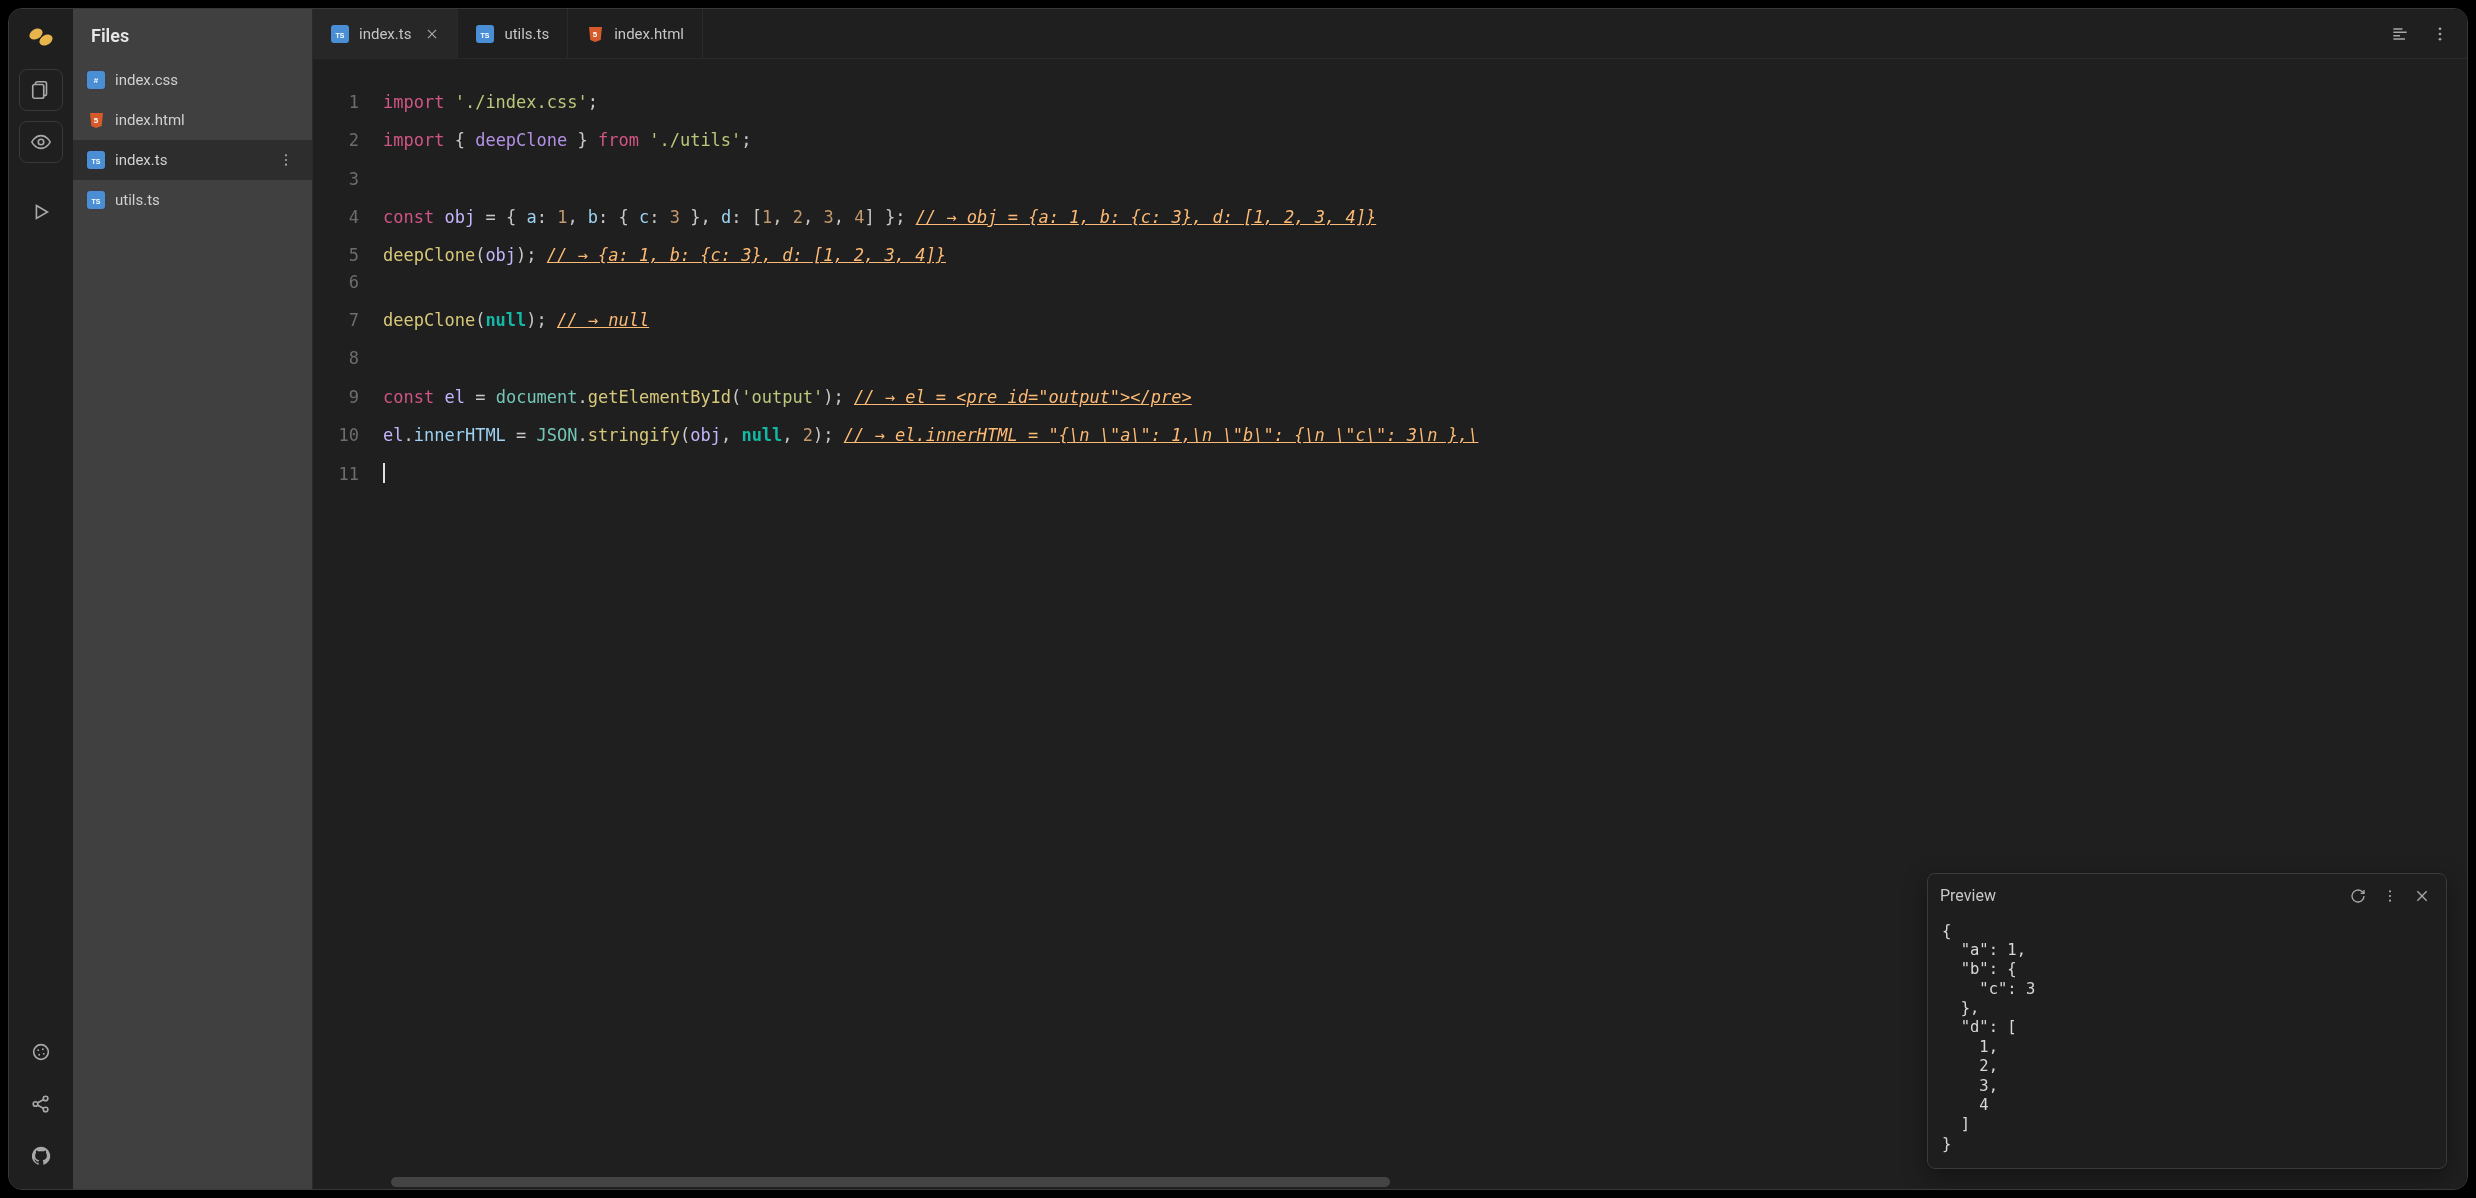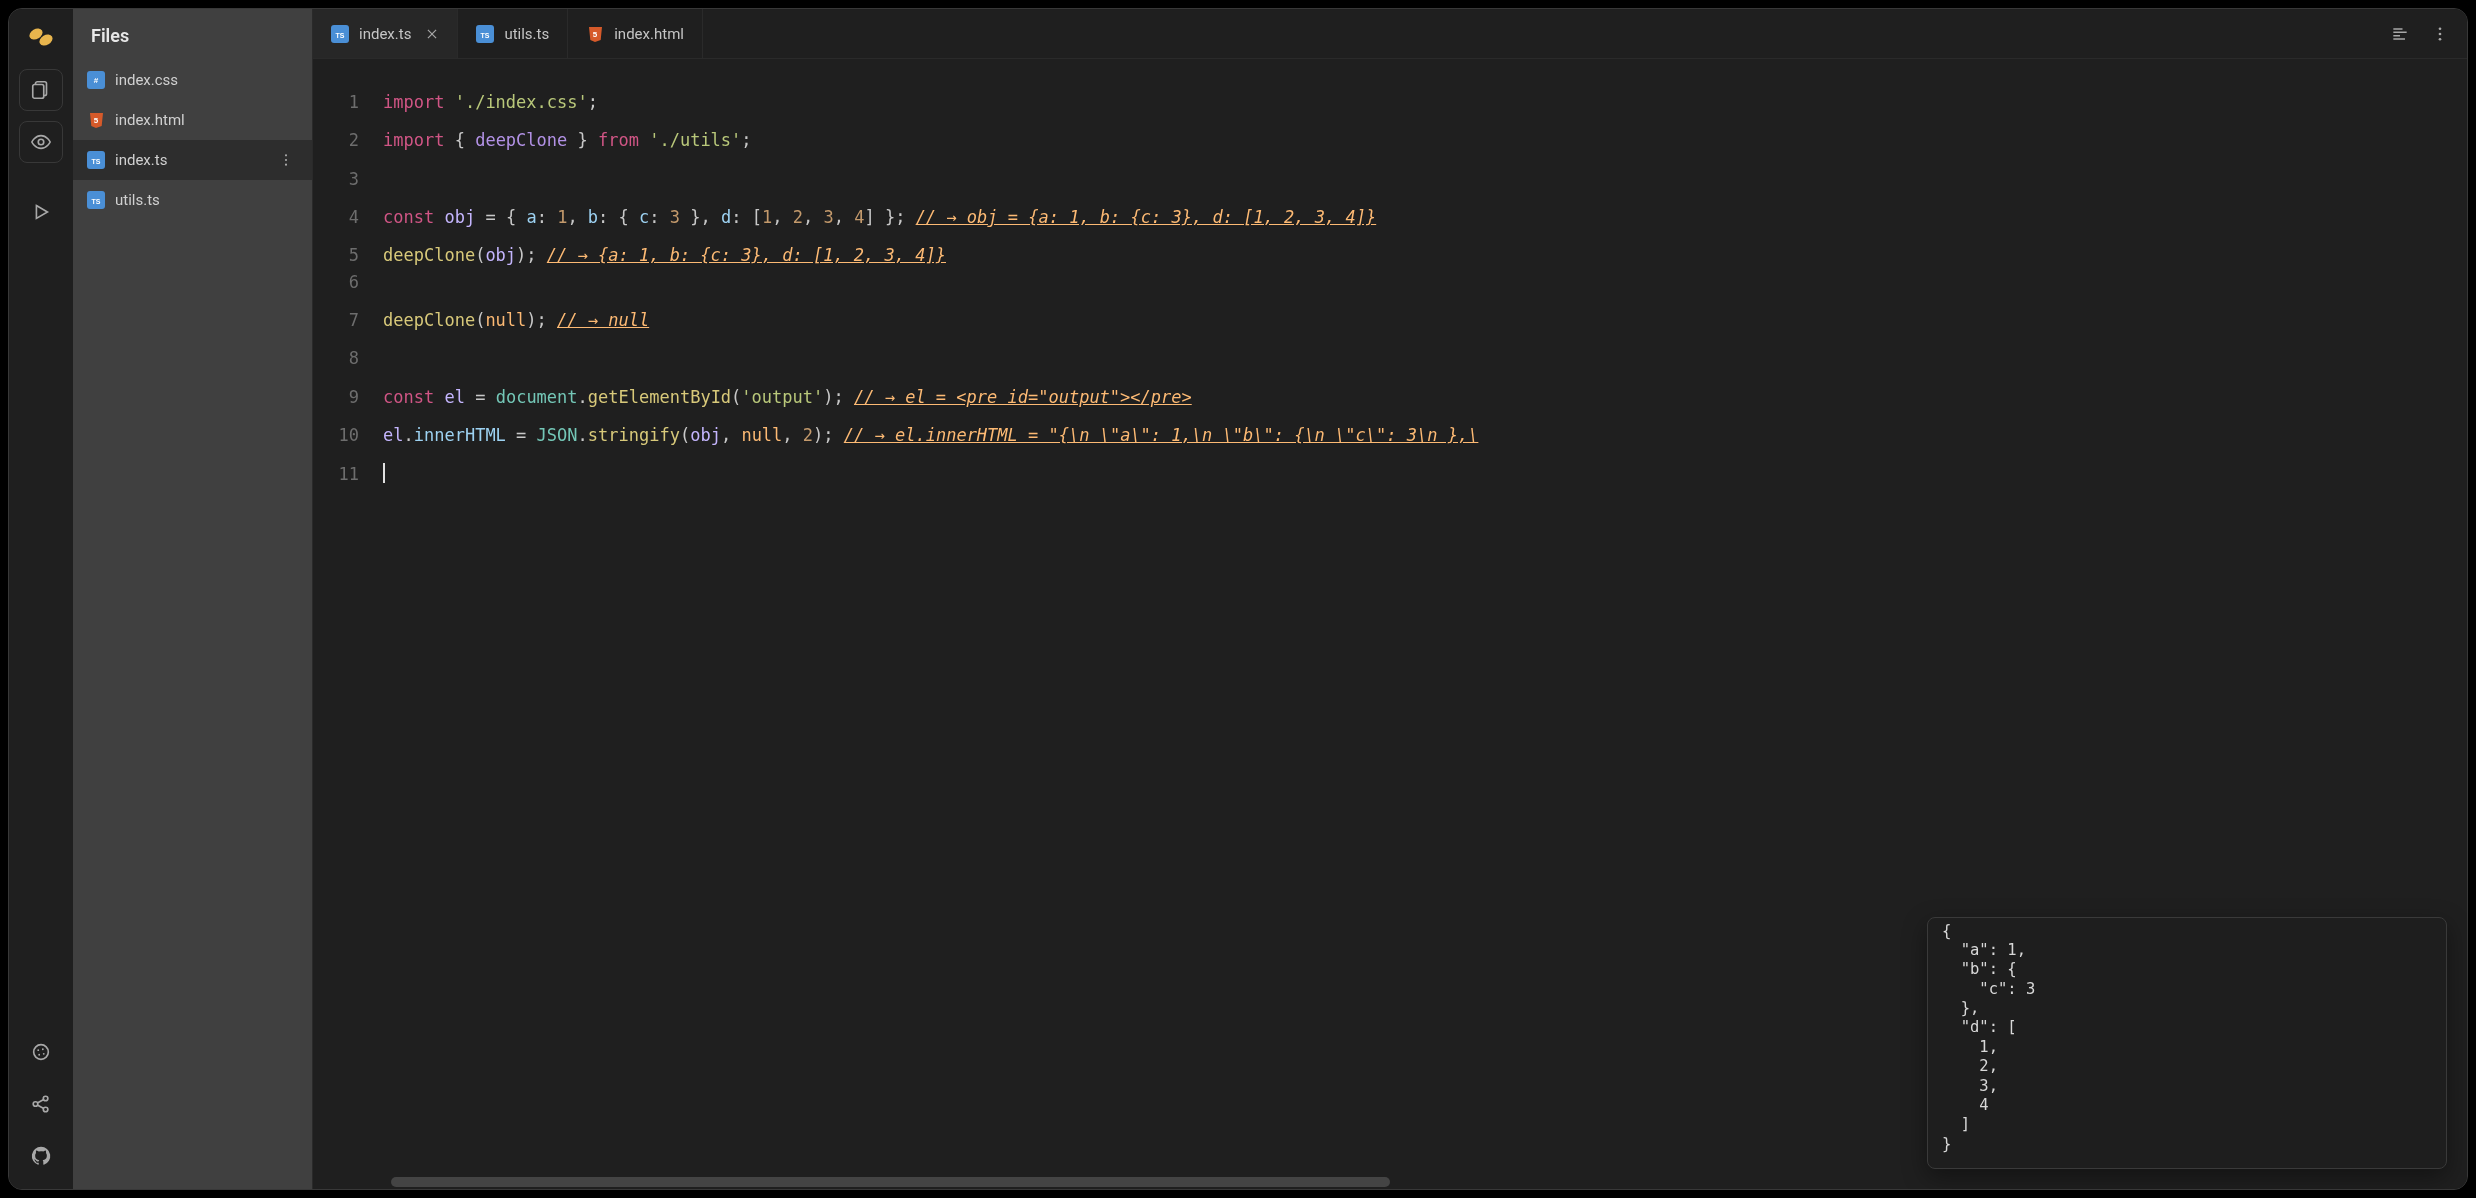--- a/index.html
+++ b/index.html
@@ -145,21 +145,21 @@
   }
   .tok-kw   { color: #d05585; }     
   .tok-str  { color: #b9c87a; }     
   .tok-ident{ color: #b392e6; }     
   .tok-punc { color: #c8c8c8; }
   .tok-white{ color: #d6d6d6; }
   .tok-var  { color: #c4b5fd; }
   .tok-prop { color: #9dd2f2; }     
   .tok-num  { color: #c49a6c; }
   .tok-call { color: #d8c97a; }     
-  .tok-null { color: #fdba74; }
+  .tok-null { color: #14b8a6; font-weight: bold; }
   .tok-type { color: #74c7b7; }     
   .tok-comment { color: #fdba74; font-style: italic; text-decoration: underline; }
   .cursor-line {
     display:inline-block; width:2px; height:20px; background:#e0e0e0;
     transform: translateY(3px);
   }
 
   
   .hscroll {
     position: absolute; left: 78px; right: 260px; bottom: 2px; height: 10px;
@@ -406,20 +406,42 @@
             <span class="gutter">11</span>
             <span class="code"><span class="cursor-line"></span></span>
           </div>
         </div>
 
       <div class="hscroll">
         <div class="hscroll-thumb"></div>
       </div>
 
       <div class="preview-panel">
+        <div class="preview-header">
+          <div class="preview-title">Preview</div>
+          <div class="p-btn">
+            <svg viewBox="0 0 24 24" width="16" height="16" fill="none" stroke="currentColor" stroke-width="2">
+                <path d="M21 12a9 9 0 1 1-3-6.7L21 8"></path>
+                <polyline points="21 3 21 8 16 8"></polyline>
+              </svg>
+          </div>
+          <div class="p-btn">
+            <svg viewBox="0 0 24 24" width="16" height="16" fill="currentColor">
+                <circle cx="12" cy="5" r="1.6"></circle>
+                <circle cx="12" cy="12" r="1.6"></circle>
+                <circle cx="12" cy="19" r="1.6"></circle>
+              </svg>
+          </div>
+          <div class="p-btn">
+            <svg viewBox="0 0 24 24" width="16" height="16" fill="none" stroke="currentColor" stroke-width="2">
+                <line x1="5" y1="5" x2="19" y2="19"></line>
+                <line x1="19" y1="5" x2="5" y2="19"></line>
+              </svg>
+          </div>
+        </div>
         <div class="preview-body">{
   "a": 1,
   "b": {
     "c": 3
   },
   "d": [
     1,
     2,
     3,
     4

